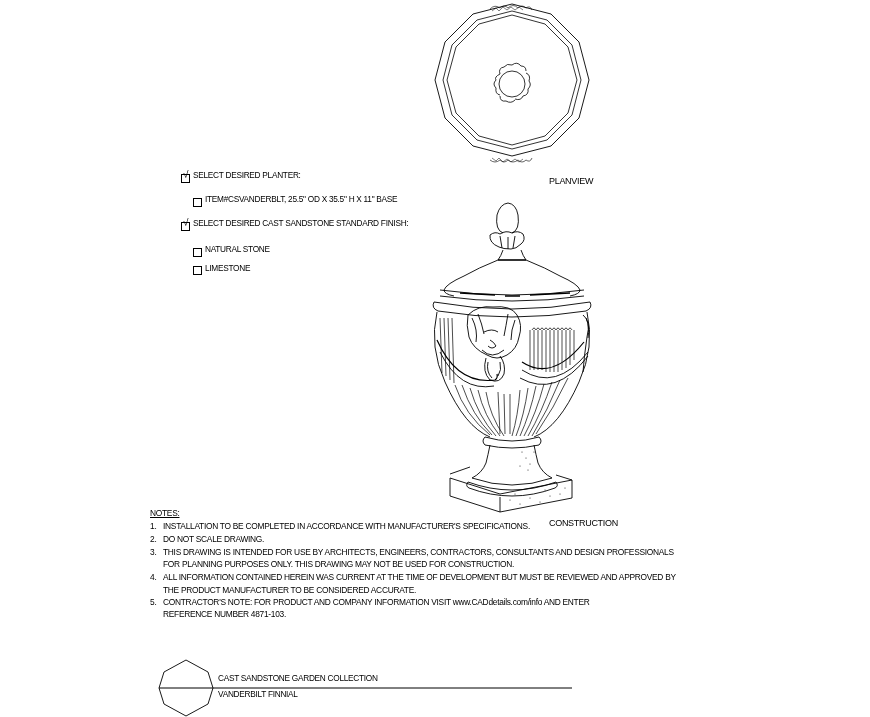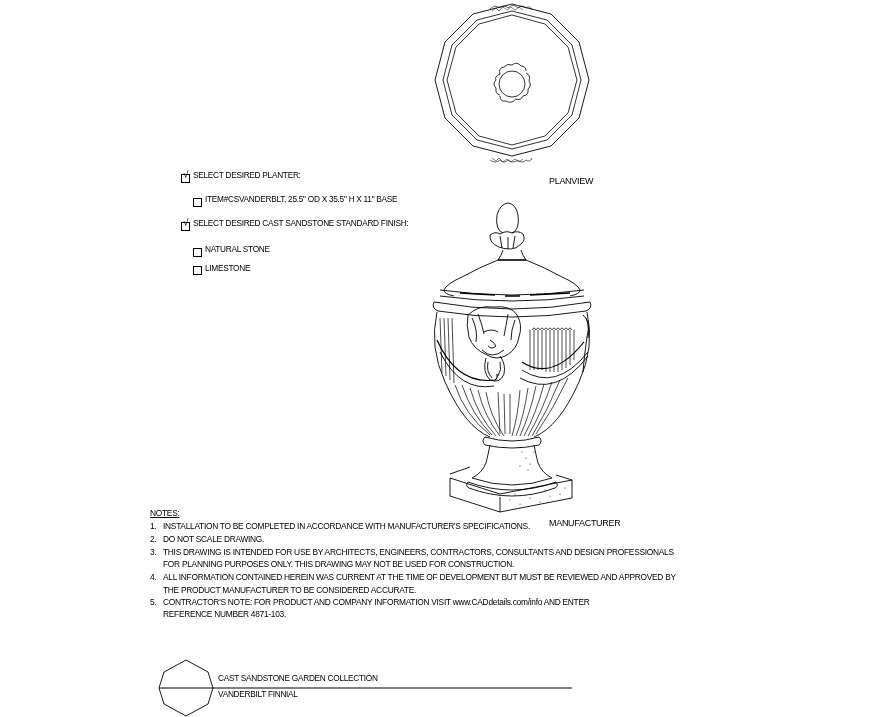--- a/index.html
+++ b/index.html
@@ -114,21 +114,21 @@
     <circle cx="540" cy="502" r="0.5"></circle>
       <circle cx="550" cy="496" r="0.5"></circle>
       <circle cx="560" cy="494" r="0.5"></circle>
     <circle cx="515" cy="494" r="0.5"></circle>
       <circle cx="545" cy="490" r="0.5"></circle>
       <circle cx="565" cy="488" r="0.5"></circle>
   </g>
 </svg>
 
 <div class="abs" style="left:509px;top:512px;">
-  <span class="label-u">MANUFACTURER</span>
+  <span class="label-u">CONSTRUCTION</span>
 </div>
 
 <div>
   <div class="cb" style="left:181px;top:174px;">
     <span class="tick">√</span>
   </div>
   <div class="abs txt" style="left:193px;top:170px;">SELECT DESIRED PLANTER:</div>
 
   <div class="cb" style="left:193px;top:198px;"></div>
   <div class="abs txt" style="left:205px;top:194px;">ITEM#CSVANDERBLT, 25.5" OD X 35.5" H X 11" BASE</div>

